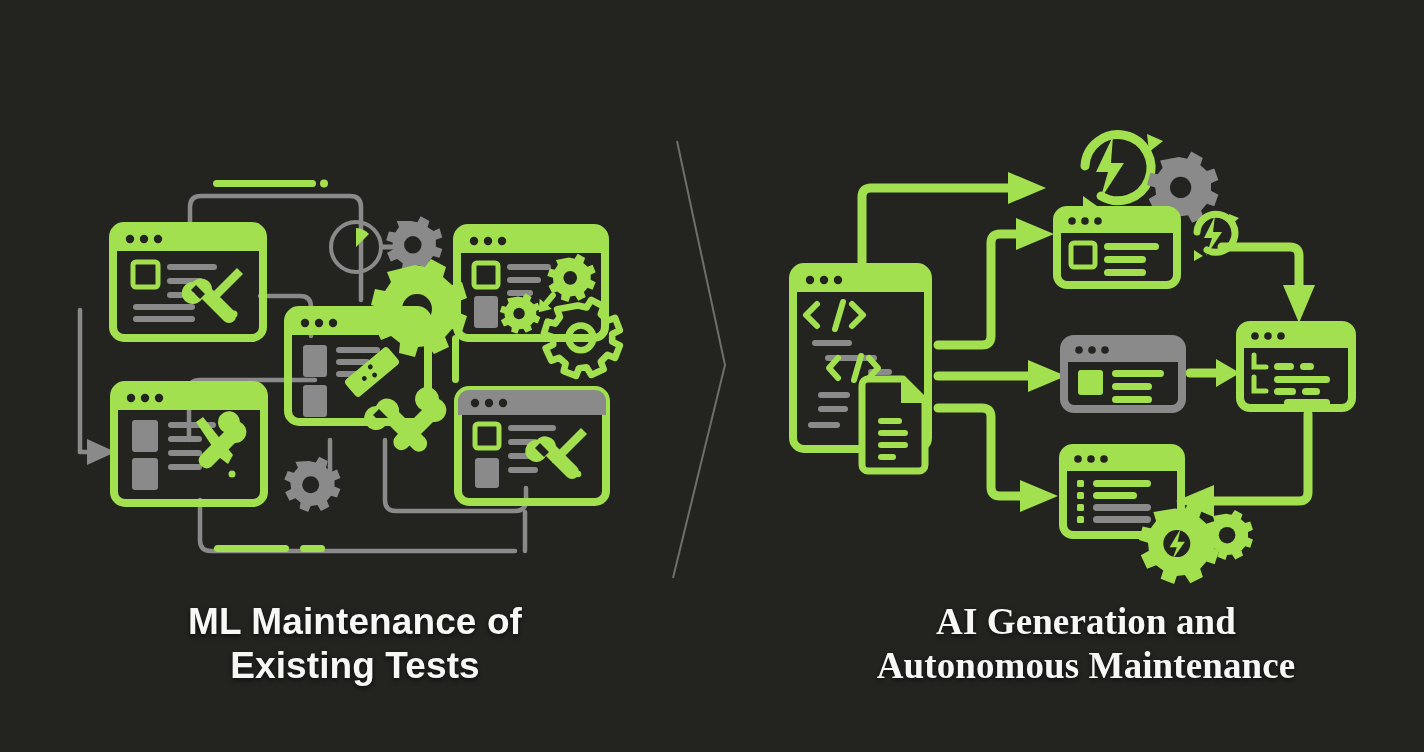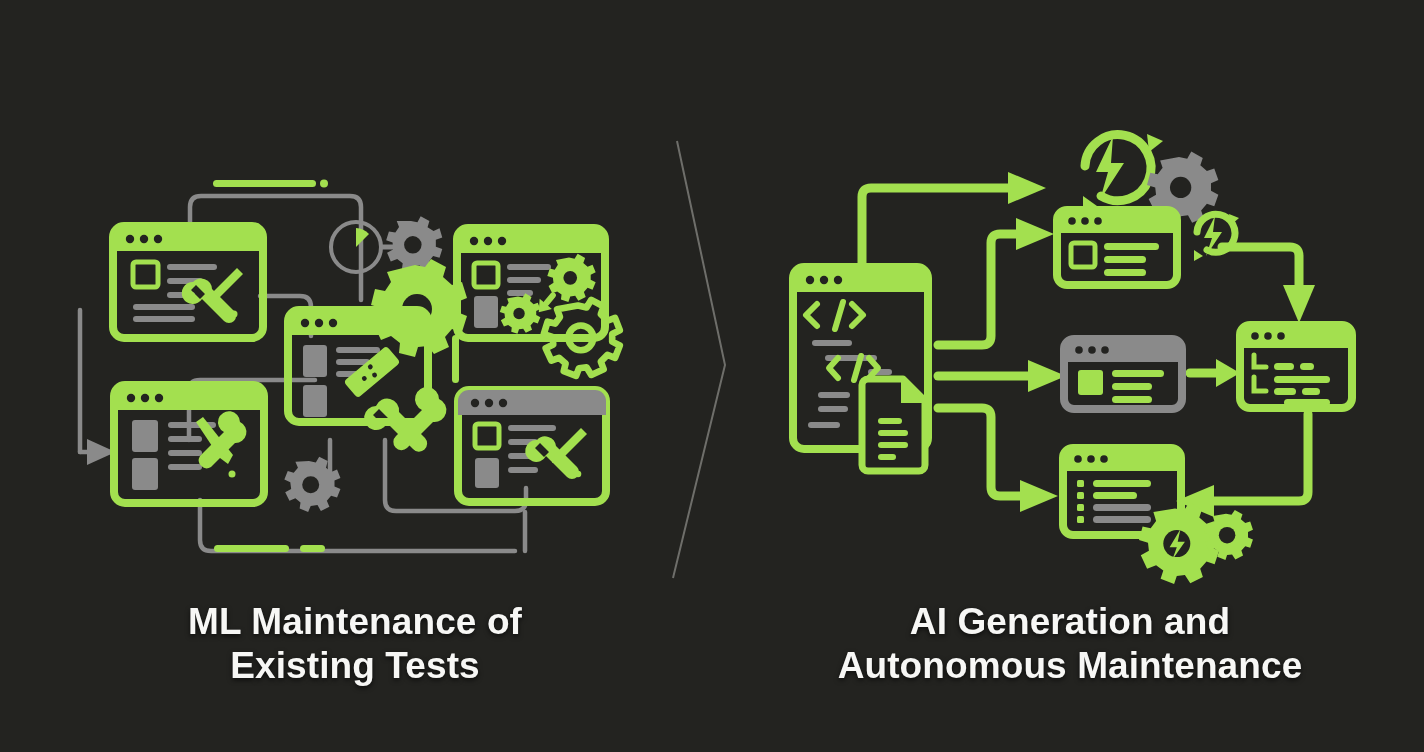--- a/index.html
+++ b/index.html
@@ -18,21 +18,21 @@
     text-align:center;
     color:#f7f7f5;
     font-size:37px;
     font-weight:700;
     line-height:1.18;
     letter-spacing:0.1px;
     text-shadow:0 2px 5px rgba(0,0,0,.65);
     white-space:pre-line;
   }
   #caption-left{left:55px;top:600px;width:600px;}
-  #caption-right{left:770px;top:600px;width:600px;}
+  #caption-right{left:786px;top:600px;width:600px;font-family:Liberation Serif, serif;}
 </style>
 </head>
 <body style="background: rgb(35, 35, 32);">
 
 <div id="stage">
 
   <svg class="layer" viewBox="0 0 1424 752">
     <defs>
       <marker id="mk-gray" markerWidth="7" markerHeight="7" refX="5.6" refY="3.5" orient="auto">
         <path d="M0,0.6 L6.4,3.5 L0,6.4 z" fill="#8A8A8A"></path>

